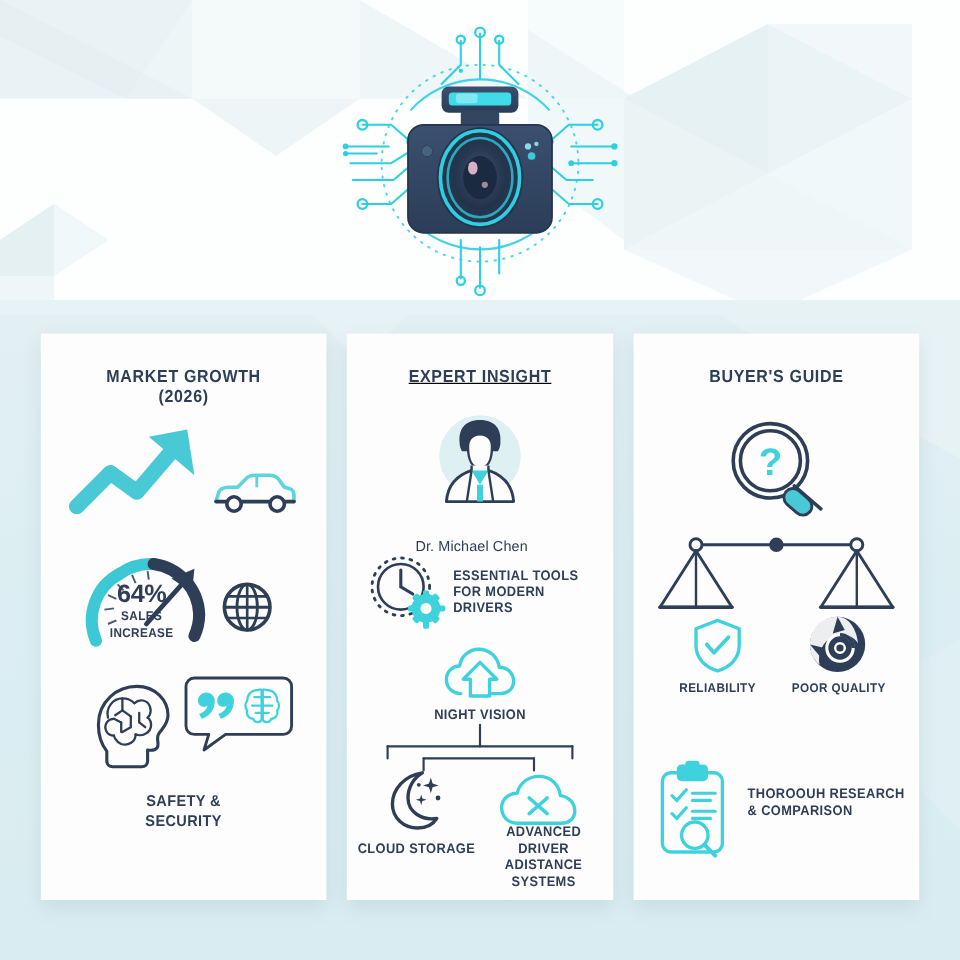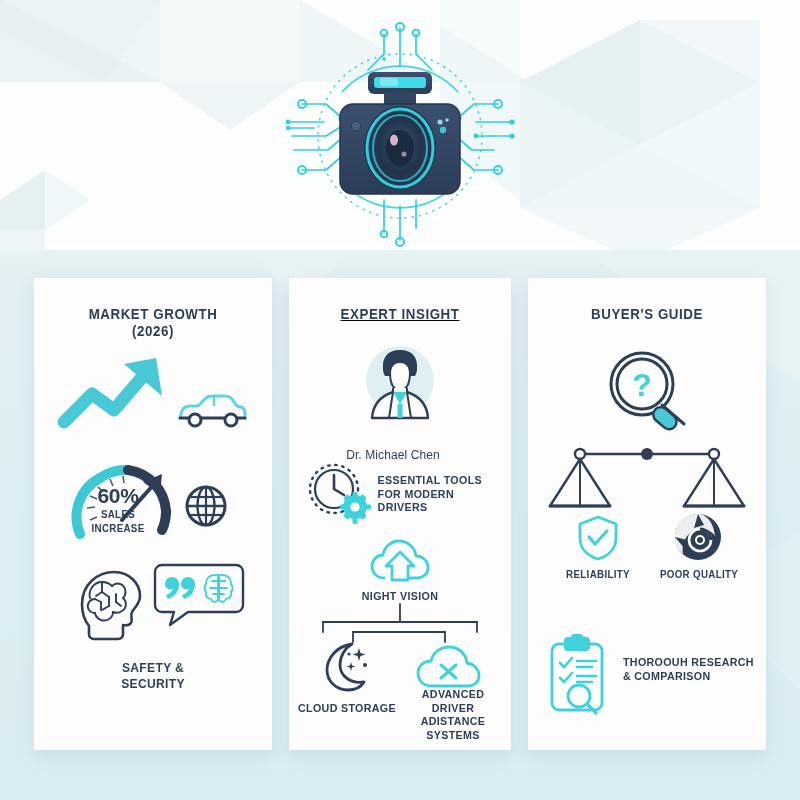--- a/index.html
+++ b/index.html
@@ -222,21 +222,21 @@
             <path d="M17 50 L25 49"></path>
             <path d="M20 38 L27 41"></path>
           <path d="M28 29 L33 34"></path>
             <path d="M40 21 L43 28"></path>
             <path d="M53 18 L54 25"></path>
         </g>
         <path d="M52 62 L86 24" stroke="#2d3e56" stroke-width="4" stroke-linecap="round" fill="none"></path>
         <path d="M92 16 L90 36 L73 24 Z" fill="#2d3e56"></path>
       </svg>
       <div class="abs" style="left:36px;top:206px;width:96px;text-align:center;color:#2d3e56;font-size:21px;font-weight:bold;letter-spacing:-.4px;">
-        <span>60%</span>
+        <span>64%</span>
       </div>
       <div class="abs lbl sm" style="left:30px;top:230px;width:108px;">
         <div>SALES</div>
         <div>INCREASE</div>
       </div>
 
       <svg class="abs" style="left:150px;top:206px;" width="44" height="44" viewBox="0 0 44 44">
         <circle cx="22" cy="22" r="19" fill="none" stroke="#2d3e56" stroke-width="3"></circle>
         <ellipse cx="22" cy="22" rx="8.5" ry="19" fill="none" stroke="#2d3e56" stroke-width="2.4"></ellipse>
         <path d="M3 22 L41 22" stroke="#2d3e56" stroke-width="2.4"></path>

